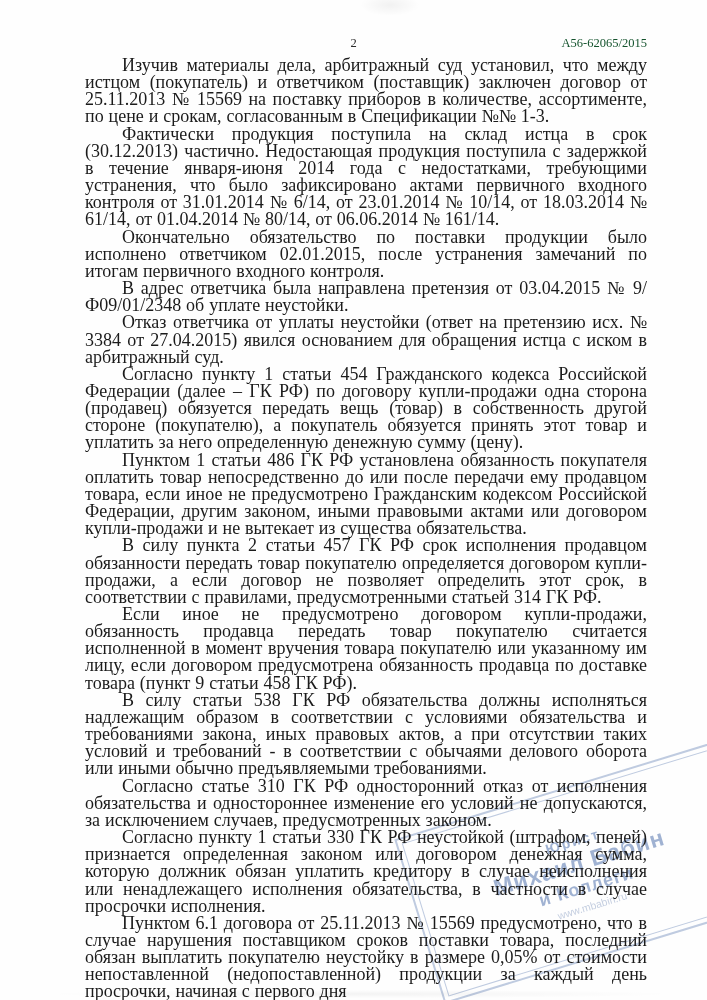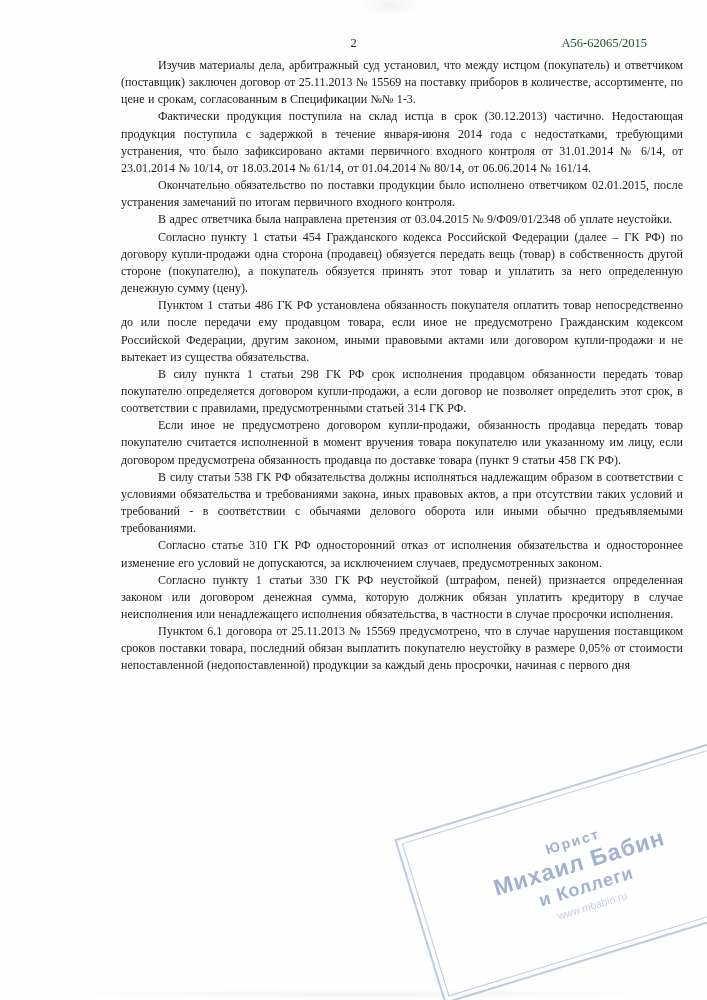--- a/index.html
+++ b/index.html
@@ -33,24 +33,23 @@
     color: #14532d;
   }
   
   .content {
     position: absolute;
     top: 57px;
     left: 85px;
     width: 562px;
     z-index: 2;
     text-align: justify;
-    font-size: 12px;
+    font-size: 18px;
     line-height: 17.15px;
     word-spacing: 0.4px;
-    margin-left: 36px;
   }
   .content p {
     margin: 0;
     text-indent: 37px;
   }
   
   .watermark {
     position: absolute;
     left: 412px;
     top: 786px;
@@ -114,23 +113,24 @@
       <div class="wm-line3">и Коллеги</div>
       <div class="wm-line4">www.mbabin.ru</div>
     </div>
   </div>
 
   <div class="content">
       <p>Изучив материалы дела, арбитражный суд установил, что между истцом (покупатель) и ответчиком (поставщик) заключен договор от 25.11.2013 № 15569 на поставку приборов в количестве, ассортименте, по цене и срокам, согласованным в Спецификации №№ 1-3.</p>
       <p>Фактически продукция поступила на склад истца в срок (30.12.2013) частично. Недостающая продукция поступила с задержкой в течение января-июня 2014 года с недостатками, требующими устранения, что было зафиксировано актами первичного входного контроля от 31.01.2014 № 6/14, от 23.01.2014 № 10/14, от 18.03.2014 № 61/14, от 01.04.2014 № 80/14, от 06.06.2014 № 161/14.</p>
       <p>Окончательно обязательство по поставки продукции было исполнено ответчиком 02.01.2015, после устранения замечаний по итогам первичного входного контроля.</p>
       <p>В адрес ответчика была направлена претензия от 03.04.2015 № 9/Ф09/01/2348 об уплате неустойки.</p>
+      <p>Отказ ответчика от уплаты неустойки (ответ на претензию исх. № 3384 от 27.04.2015) явился основанием для обращения истца с иском в арбитражный суд.</p>
       <p>Согласно пункту 1 статьи 454 Гражданского кодекса Российской Федерации (далее – ГК РФ) по договору купли-продажи одна сторона (продавец) обязуется передать вещь (товар) в собственность другой стороне (покупателю), а покупатель обязуется принять этот товар и уплатить за него определенную денежную сумму (цену).</p>
       <p>Пунктом 1 статьи 486 ГК РФ установлена обязанность покупателя оплатить товар непосредственно до или после передачи ему продавцом товара, если иное не предусмотрено Гражданским кодексом Российской Федерации, другим законом, иными правовыми актами или договором купли-продажи и не вытекает из существа обязательства.</p>
-      <p>В силу пункта 1 статьи 298 ГК РФ срок исполнения продавцом обязанности передать товар покупателю определяется договором купли-продажи, а если договор не позволяет определить этот срок, в соответствии с правилами, предусмотренными статьей 314 ГК РФ.</p>
+      <p>В силу пункта 2 статьи 457 ГК РФ срок исполнения продавцом обязанности передать товар покупателю определяется договором купли-продажи, а если договор не позволяет определить этот срок, в соответствии с правилами, предусмотренными статьей 314 ГК РФ.</p>
       <p>Если иное не предусмотрено договором купли-продажи, обязанность продавца передать товар покупателю считается исполненной в момент вручения товара покупателю или указанному им лицу, если договором предусмотрена обязанность продавца по доставке товара (пункт 9 статьи 458 ГК РФ).</p>
       <p>В силу статьи 538 ГК РФ обязательства должны исполняться надлежащим образом в соответствии с условиями обязательства и требованиями закона, иных правовых актов, а при отсутствии таких условий и требований - в соответствии с обычаями делового оборота или иными обычно предъявляемыми требованиями.</p>
       <p>Согласно статье 310 ГК РФ односторонний отказ от исполнения обязательства и одностороннее изменение его условий не допускаются, за исключением случаев, предусмотренных законом.</p>
       <p>Согласно пункту 1 статьи 330 ГК РФ неустойкой (штрафом, пеней) признается определенная законом или договором денежная сумма, которую должник обязан уплатить кредитору в случае неисполнения или ненадлежащего исполнения обязательства, в частности в случае просрочки исполнения.</p>
       <p>Пунктом 6.1 договора от 25.11.2013 № 15569 предусмотрено, что в случае нарушения поставщиком сроков поставки товара, последний обязан выплатить покупателю неустойку в размере 0,05% от стоимости непоставленной (недопоставленной) продукции за каждый день просрочки, начиная с первого дня</p>
     </div>
 
   <div class="smudge-bottom"></div>
 
 </div>

